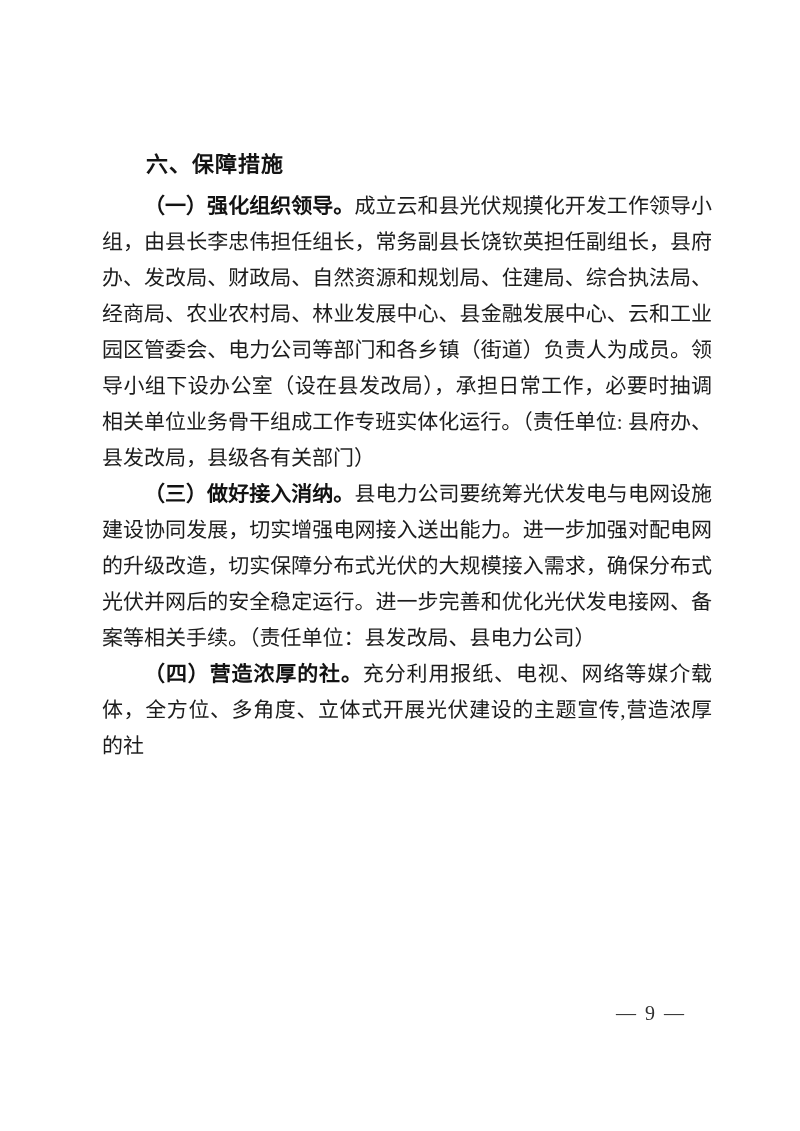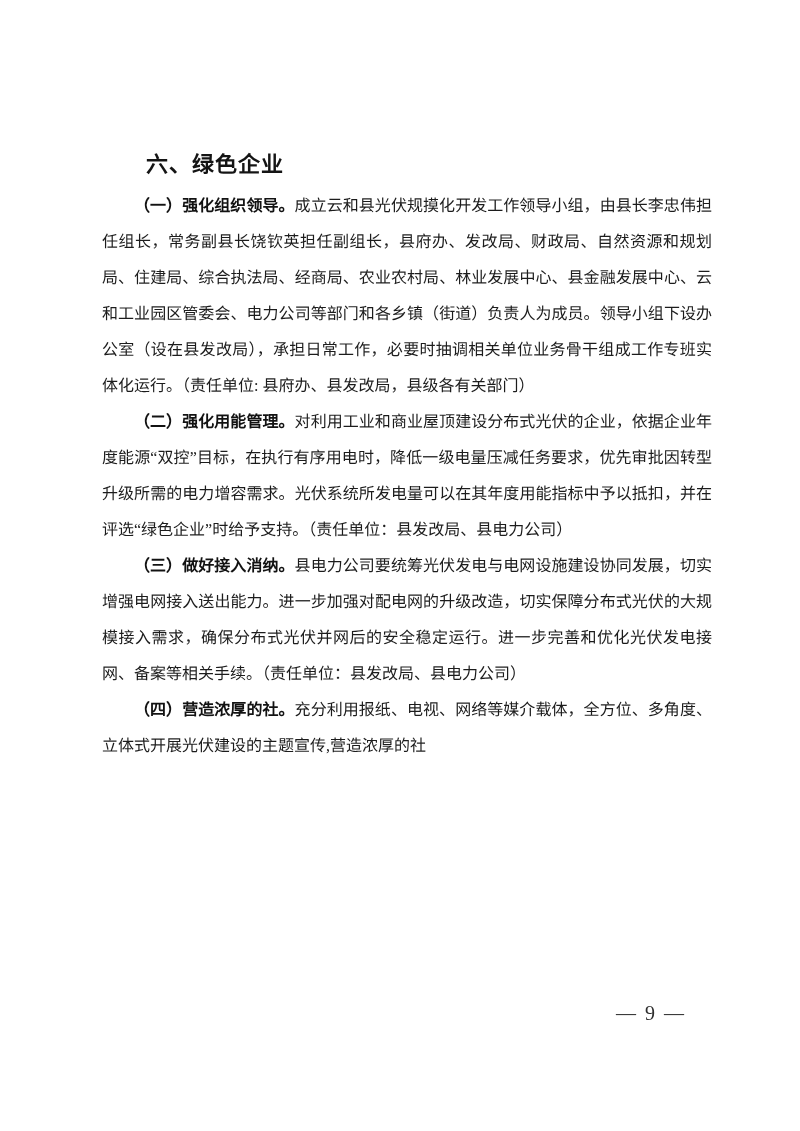--- a/index.html
+++ b/index.html
@@ -26,21 +26,21 @@
     font-family: "Liberation Sans", "DejaVu Sans", sans-serif;
     font-size: 22px;
     font-weight: 700;
     line-height: 38px;
     margin: 0 0 4px 0;
     text-indent: 2em;
     letter-spacing: 1px;
     color: #141414;
   }
   .para {
-    font-size: 16px;
+    font-size: 21px;
     line-height: 36px;
     margin: 0;
     text-indent: 2em;
     text-align: justify;
     text-justify: inter-character;
     word-break: normal;
     color: #1c1c1c;
   }
   .para .lead {
     font-weight: 700;
@@ -58,25 +58,24 @@
     white-space: nowrap;
     letter-spacing: 2px;
   }
 </style>
 </head>
 <body>
 
 <div class="page">
   <div class="content">
 
-    <h2 class="heading">六、绿色企业</h2>
+    <h2 class="heading">六、保障措施</h2>
 
     <p class="para"><b class="lead">（一）强化组织领导。</b><span>成立云和县光伏规摸化开发工作领导小组，由县长李忠伟担任组长，常务副县长饶钦英担任副组长，县府办、发改局、财政局、自然资源和规划局、住建局、综合执法局、经商局、农业农村局、林业发展中心、县金融发展中心、云和工业园区管委会、电力公司等部门和各乡镇（街道）负责人为成员。领导小组下设办公室（设在县发改局），承担日常工作，必要时抽调相关单位业务骨干组成工作专班实体化运行。（责任单位: 县府办、县发改局，县级各有关部门）</span></p>
 
-    <p class="para"><b class="lead">（二）强化用能管理。</b><span>对利用工业和商业屋顶建设分布式光伏的企业，依据企业年度能源“双控”目标，在执行有序用电时，降低一级电量压减任务要求，优先审批因转型升级所需的电力增容需求。光伏系统所发电量可以在其年度用能指标中予以抵扣，并在评选“绿色企业”时给予支持。（责任单位：县发改局、县电力公司）</span></p>
 
     <p class="para"><b class="lead">（三）做好接入消纳。</b><span>县电力公司要统筹光伏发电与电网设施建设协同发展，切实增强电网接入送出能力。进一步加强对配电网的升级改造，切实保障分布式光伏的大规模接入需求，确保分布式光伏并网后的安全稳定运行。进一步完善和优化光伏发电接网、备案等相关手续。（责任单位：县发改局、县电力公司）</span></p>
 
     <p class="para"><b class="lead">（四）营造浓厚的社。</b><span>充分利用报纸、电视、网络等媒介载体，全方位、多角度、立体式开展光伏建设的主题宣传,营造浓厚的社</span></p>
 
   </div>
 
   <div class="page-number">— 9 —</div>
 </div>
 

